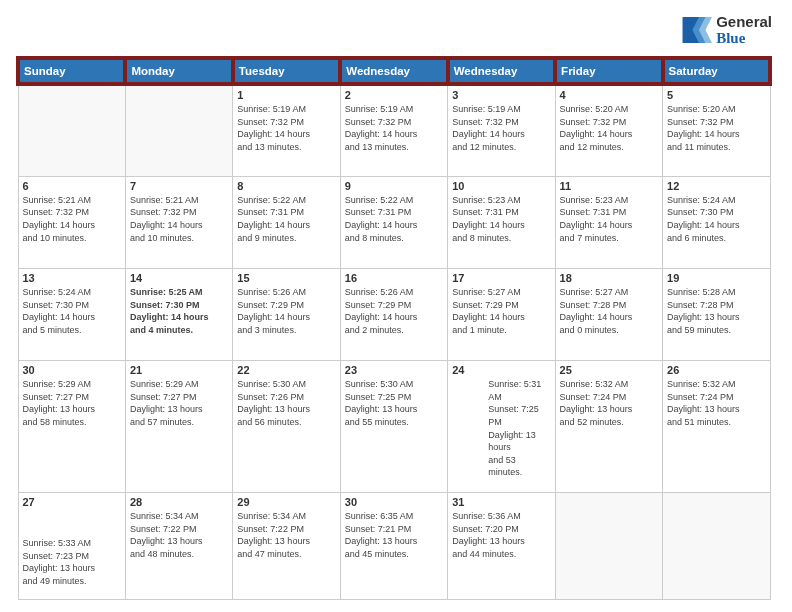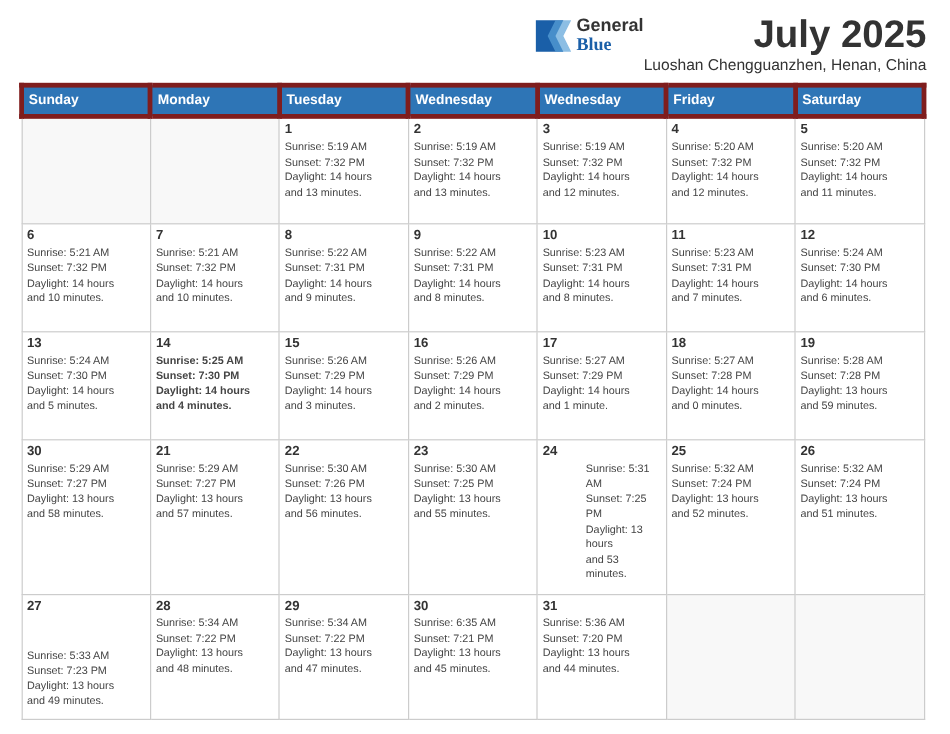--- a/index.html
+++ b/index.html
@@ -103,24 +103,20 @@
       <svg class="logo-icon" viewBox="0 0 44 44">
 
         <polygon points="8,6 36,6 28,22 36,38 8,38" fill="#1a5fa8"></polygon>
         <polygon points="28,6 44,6 36,22 44,38 28,38 20,22" fill="#5ba3d9" opacity="0.7"></polygon>
       </svg>
       <div style="display:flex;flex-direction:column;line-height:1.2;">
         <span class="logo-text">General</span>
         <span class="logo-text logo-blue">Blue</span>
       </div>
     </div>
-    <div class="title-block">
-      <div class="month-title">July 2025</div>
-      <div class="location-title">Luoshan Chengguanzhen, Henan, China</div>
-    </div>
   </div>
 
   <table class="calendar">
     <thead>
       <tr>
       <th>Sunday</th>
           <th>Monday</th>
           <th>Tuesday</th>
           <th>Wednesday</th>
           <th>Wednesday</th>

